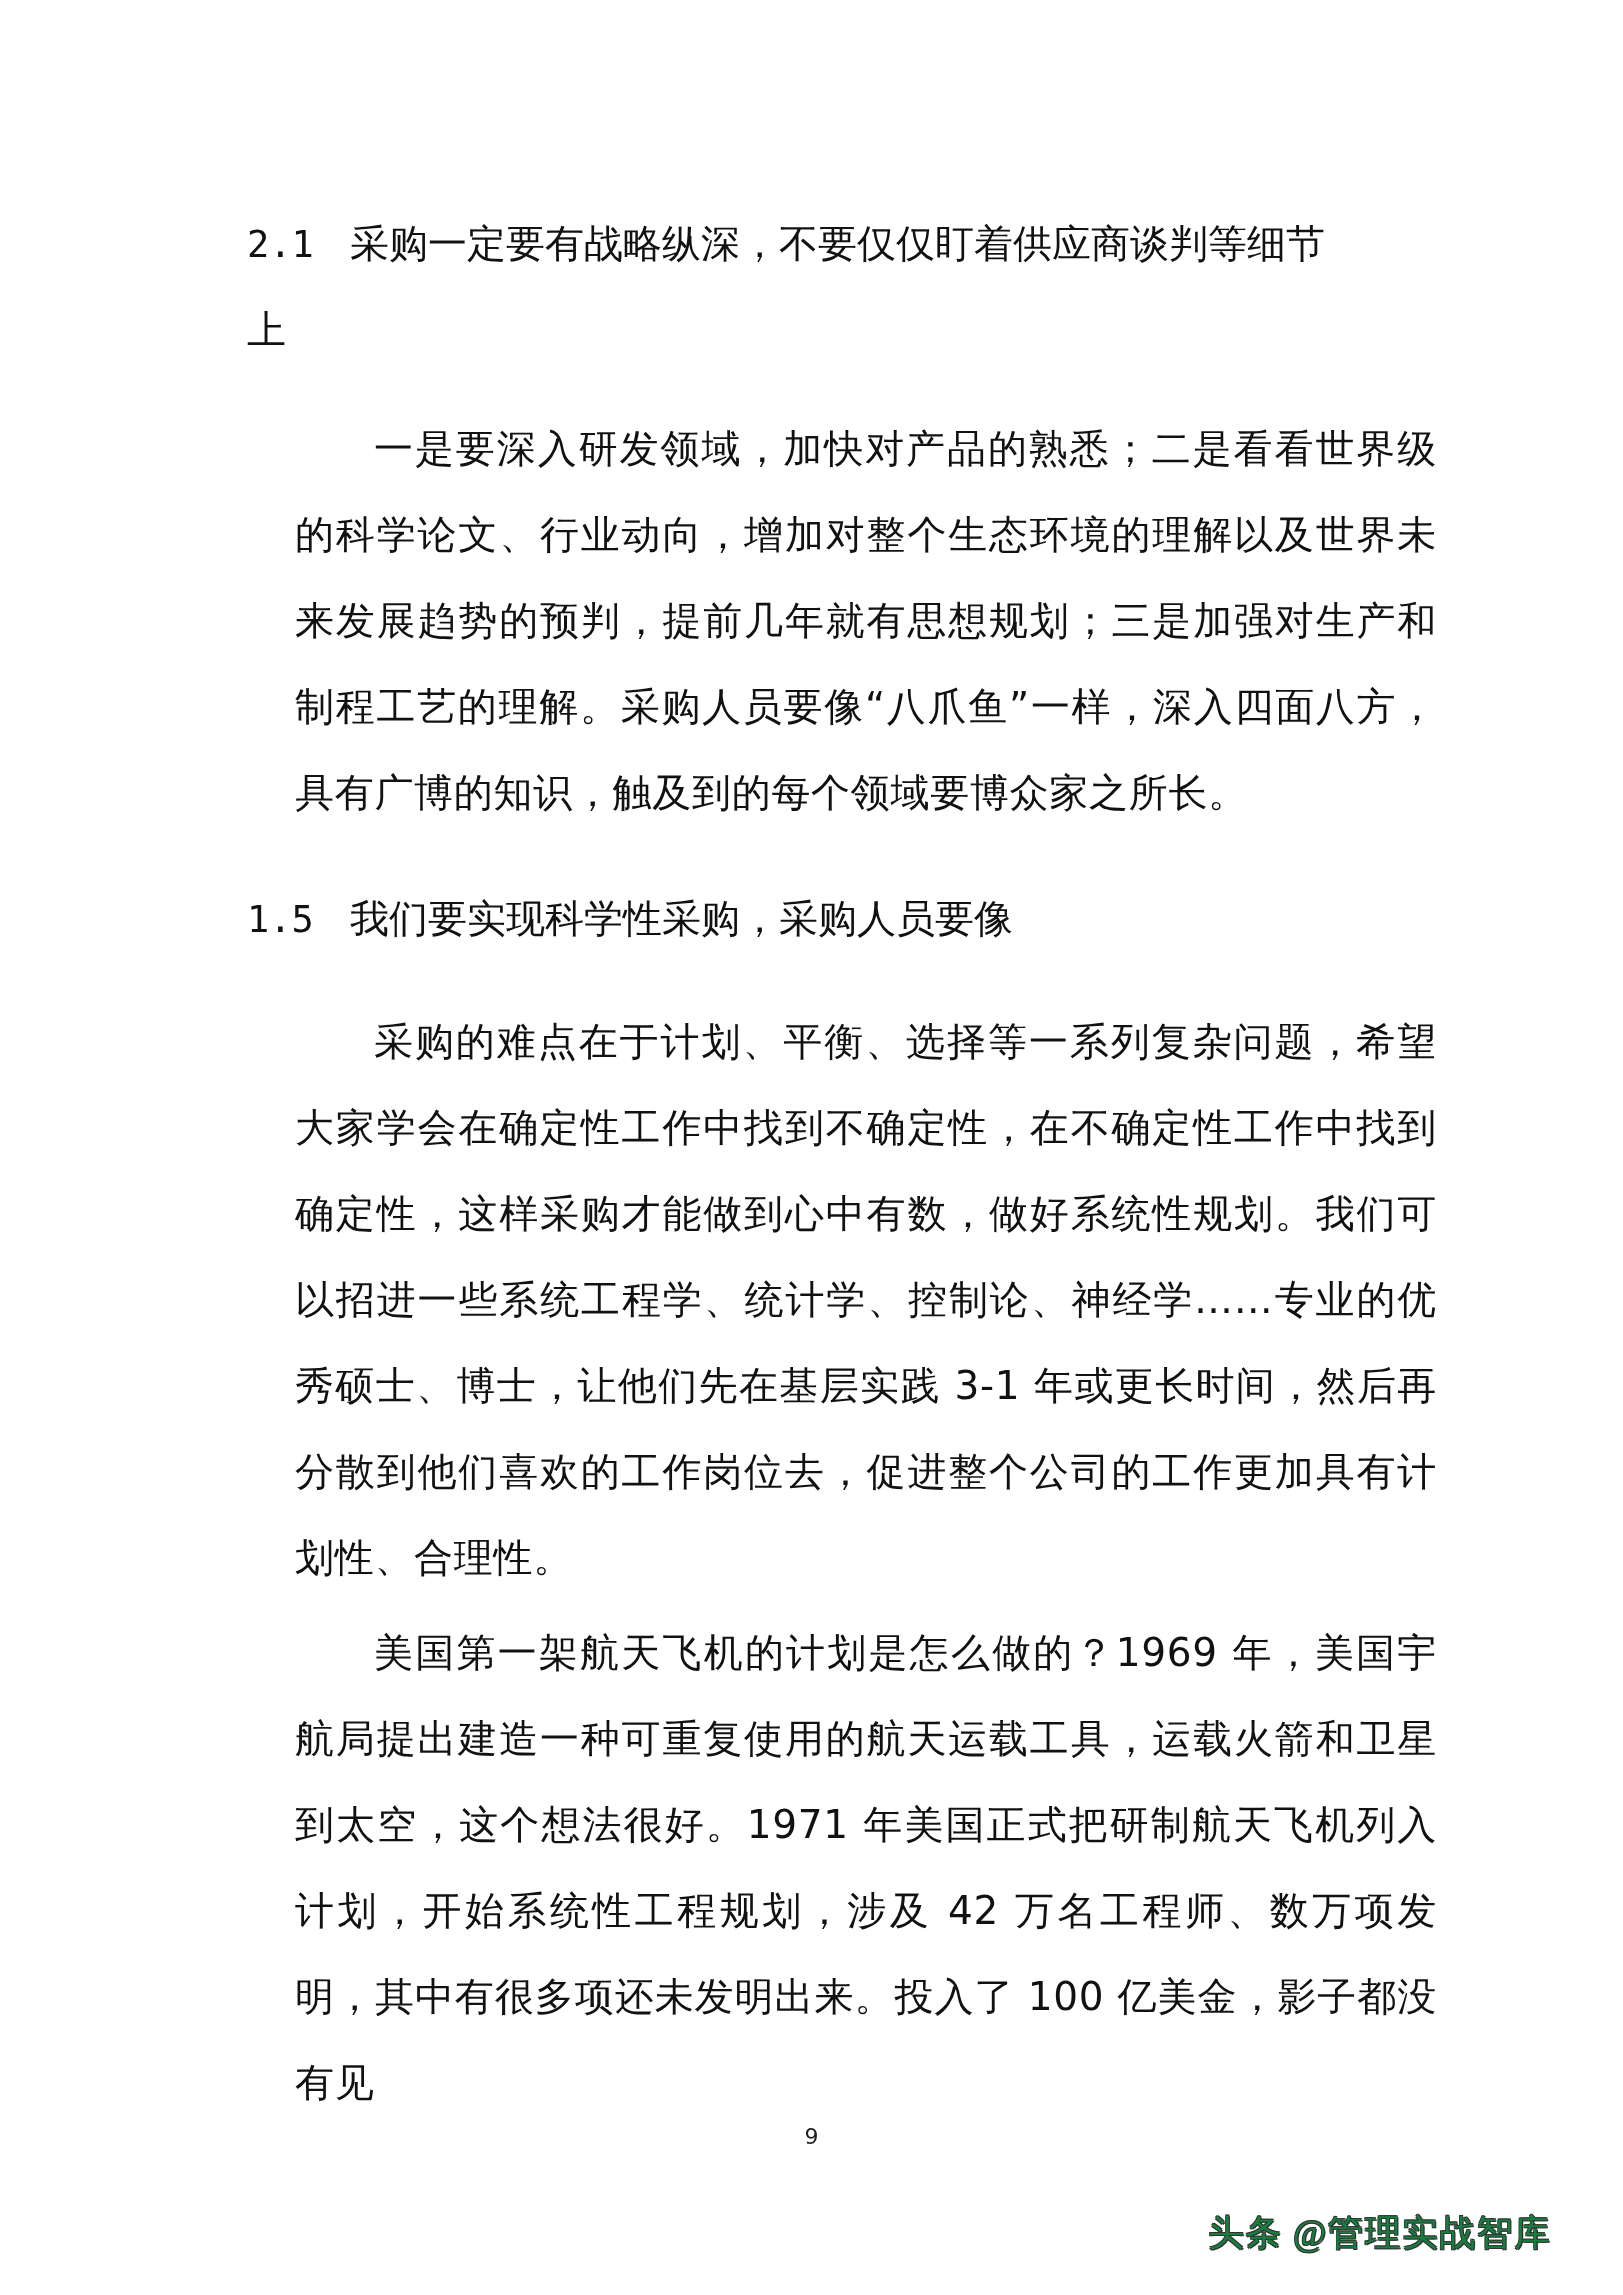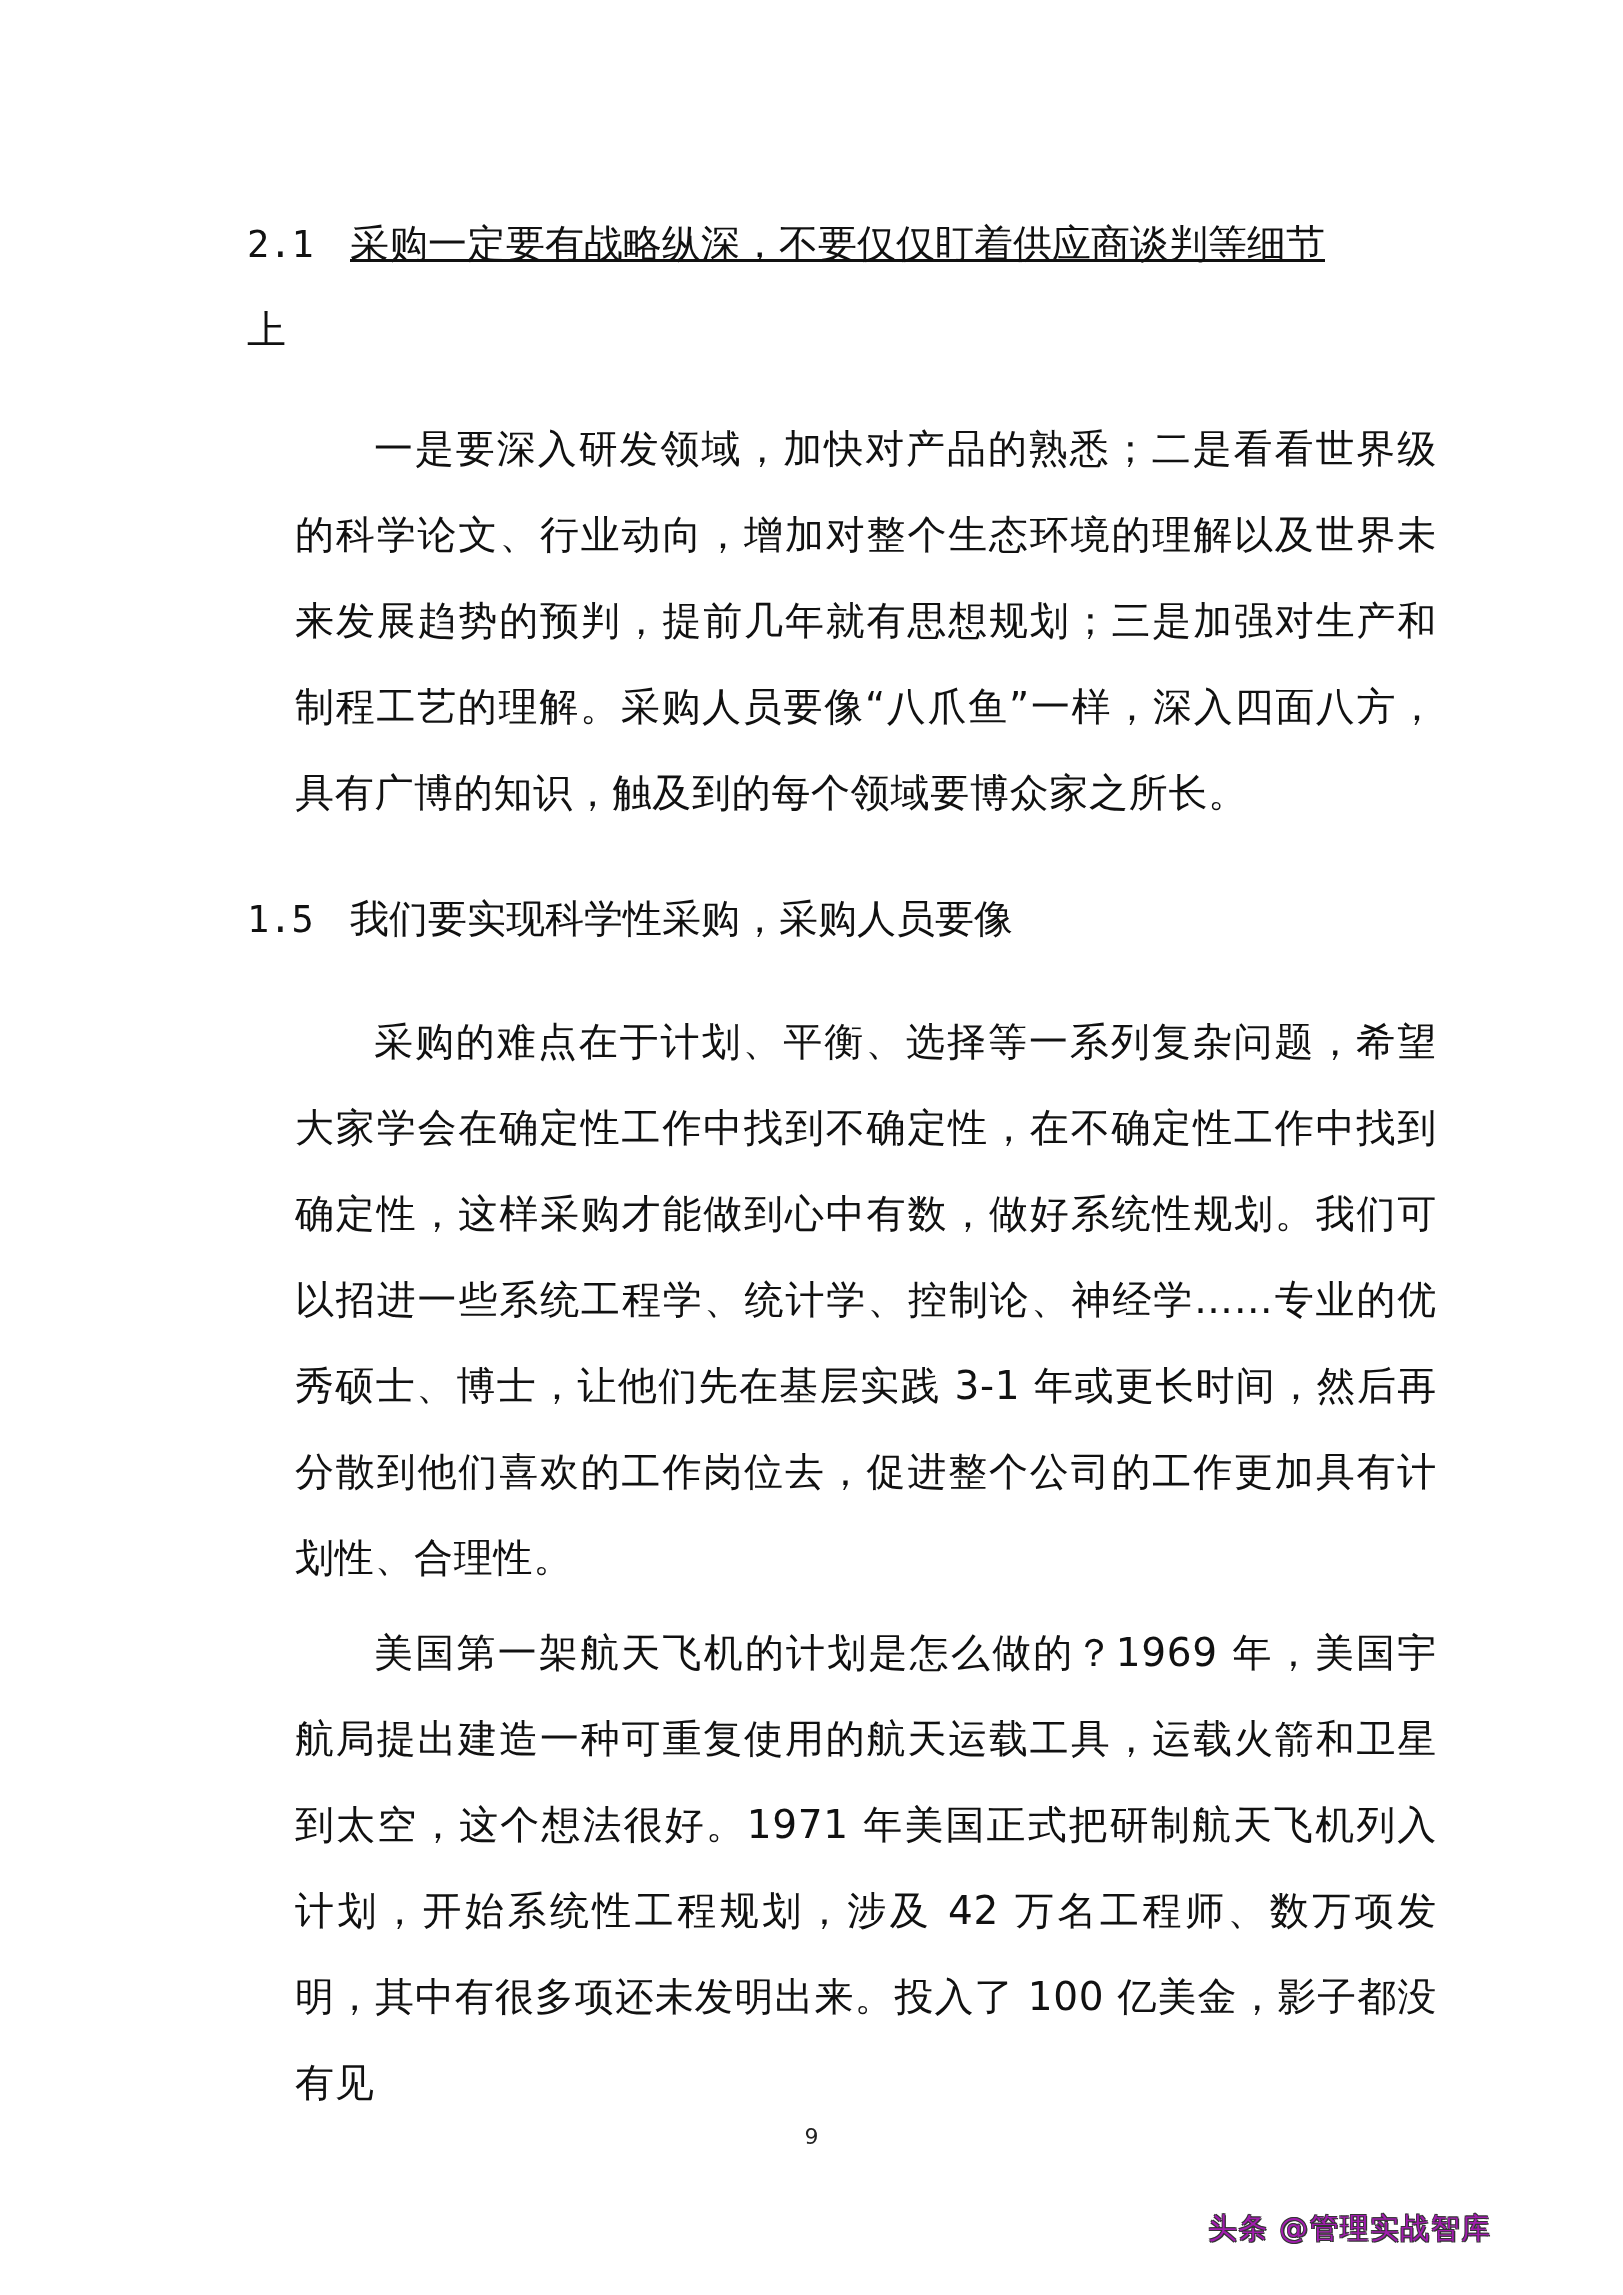--- a/index.html
+++ b/index.html
@@ -6,29 +6,29 @@
   body { width: 1623px; height: 2295px; position: relative; overflow: hidden;
          font-family: "DejaVu Sans", "Liberation Sans", sans-serif; color: #111111; }
   .page { position: absolute; left: 247px; top: 0; width: 1142px; }
   .heading { position: absolute; left: 0; font-size: 39px; line-height: 86px; white-space: nowrap; }
   .heading .num { display: inline-block; width: 103px; font-family: "DejaVu Sans Mono", "Liberation Mono", monospace; font-size: 37px; }
   .heading-cont { position: absolute; left: 0; font-size: 39px; line-height: 86px; }
   .para { position: absolute; left: 0; width: 1142px; font-size: 39px; line-height: 86px;
           text-align: justify; text-indent: 79px; letter-spacing: 0.7px; margin-left: 48px; }
   .page-number { position: absolute; top: 2124px; left: 0; width: 1623px; text-align: center;
                  font-size: 22px; color: #222; }
-  .watermark { position: absolute; left: 1208px; top: 2209px; font-size: 29px; color: #a21caf;
+  .watermark { position: absolute; left: 1208px; top: 2209px; font-size: 36px; color: #15803d;
                text-shadow: 1.3px 1.3px 0 #333, -0.7px -0.7px 0 #333, 0.7px -0.7px 0 #333, -0.7px 0.7px 0 #333;
-               white-space: nowrap; letter-spacing: 1.3px; }
+               white-space: nowrap; letter-spacing: 1.3px; font-family: Liberation Serif, serif; }
 </style>
 </head>
 <body>
 
 <div class="page">
-  <div class="heading" style="top:201px;text-decoration:underline;">
+  <div class="heading" style="top:201px;">
     <span class="num">2.1</span><span>采购一定要有战略纵深，不要仅仅盯着供应商谈判等细节</span>
   </div>
   <div class="heading-cont" style="top:287px;">上</div>
 
   <div class="para" style="top:406px;">一是要深入研发领域，加快对产品的熟悉；二是看看世界级的科学论文、行业动向，增加对整个生态环境的理解以及世界未来发展趋势的预判，提前几年就有思想规划；三是加强对生产和制程工艺的理解。采购人员要像“八爪鱼”一样，深入四面八方，具有广博的知识，触及到的每个领域要博众家之所长。</div>
 
   <div class="heading" style="top:876px;">
     <span class="num">1.5</span><span>我们要实现科学性采购，采购人员要像</span>
   </div>
 

